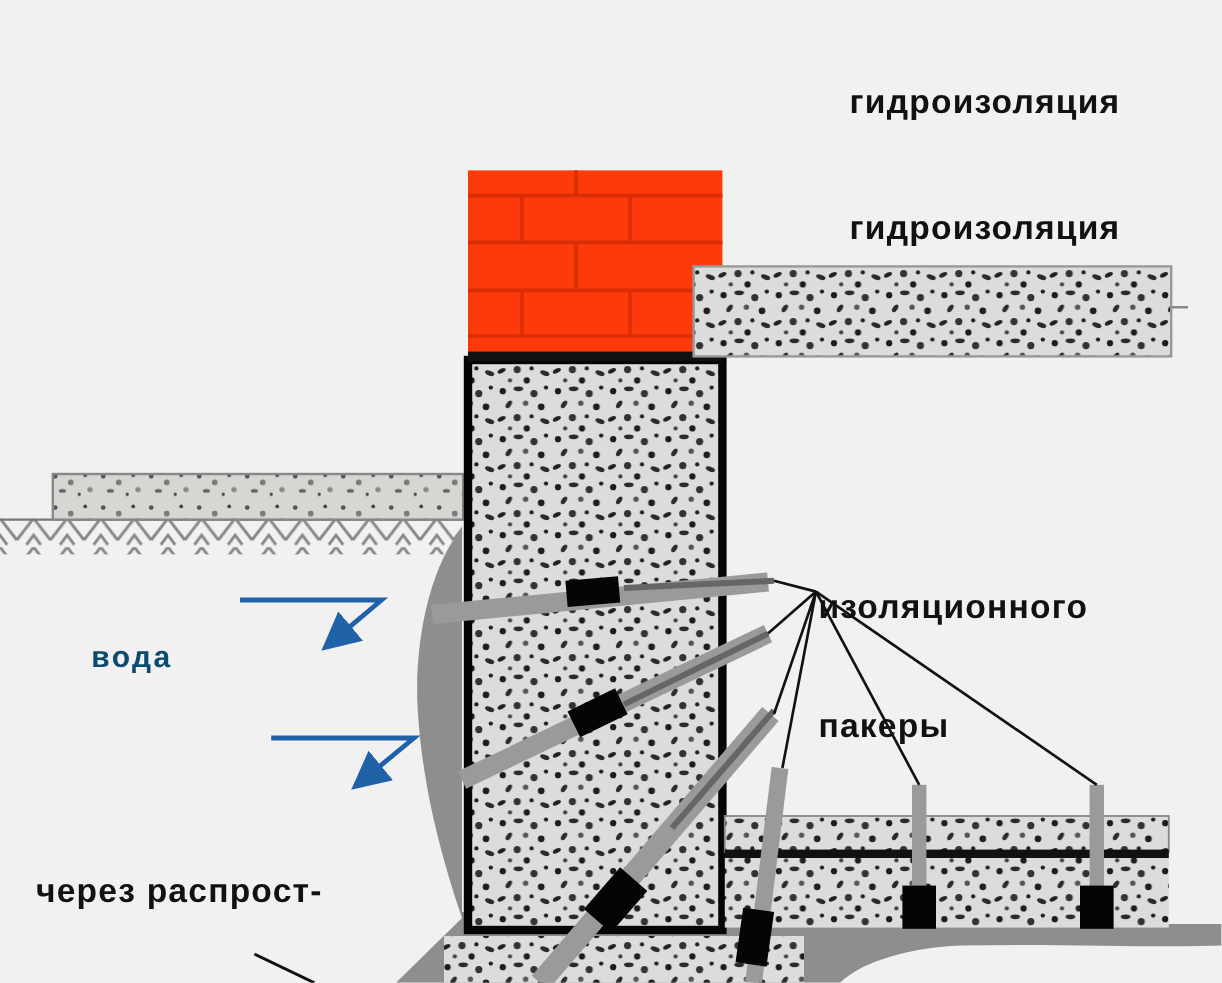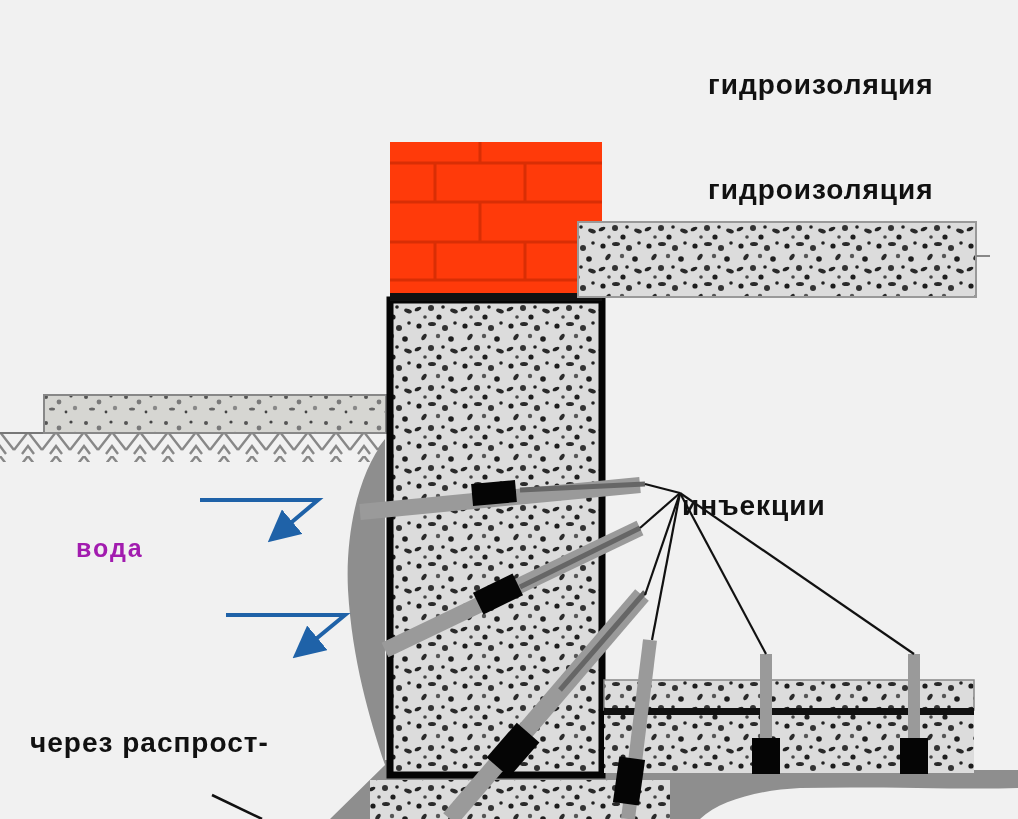--- a/index.html
+++ b/index.html
@@ -16,21 +16,21 @@
       color: #111;
       font-size: 29px;
       line-height: 33px;
       letter-spacing: 1px;
       white-space: pre;
     }
     .label div { white-space: pre; }
     #title { left: 708px; top: -3px; font-size: 28px; line-height: 35px; }
     #packers { left: 682px; top: 423px; font-size: 28px; line-height: 33px; }
     #zone { left: 30px; top: 660px; font-size: 28px; line-height: 33px; }
-    #water { left: 76px; top: 532px; color: #a21caf; font-size: 25px; letter-spacing: 2px; }
+    #water { left: 76px; top: 532px; color: #0c4a6e; font-size: 25px; letter-spacing: 2px; }
   </style>
 </head>
 <body>
 
 <svg id="canvas" viewBox="0 0 1018 819" xmlns="http://www.w3.org/2000/svg">
   <defs>
     <pattern id="concrete" width="46" height="40" patternUnits="userSpaceOnUse">
       <rect width="46" height="40" fill="#dcdcdc"></rect>
       <circle cx="5" cy="6" r="2.6" fill="#1c1c1c"></circle>
       <ellipse cx="18" cy="4" rx="4" ry="2" fill="#2a2a2a"></ellipse>
@@ -149,21 +149,22 @@
     <polyline points="226,615 345,615 305,648" marker-end="url(#arrowhead)"></polyline>
   </g>
 </svg>
 
 <div id="title" class="label">
   <div>гидроизоляция</div>
   <div>гидроизоляция</div>
 </div>
 
 <div id="packers" class="label">
-  <div>инъекции</div>
+  <div>изоляционного</div>
+  <div>пакеры</div>
 </div>
 
 <div id="zone" class="label">
   <div>через распрост-</div>
   
   
   
 </div>
 
 <div id="water" class="label">вода</div>

